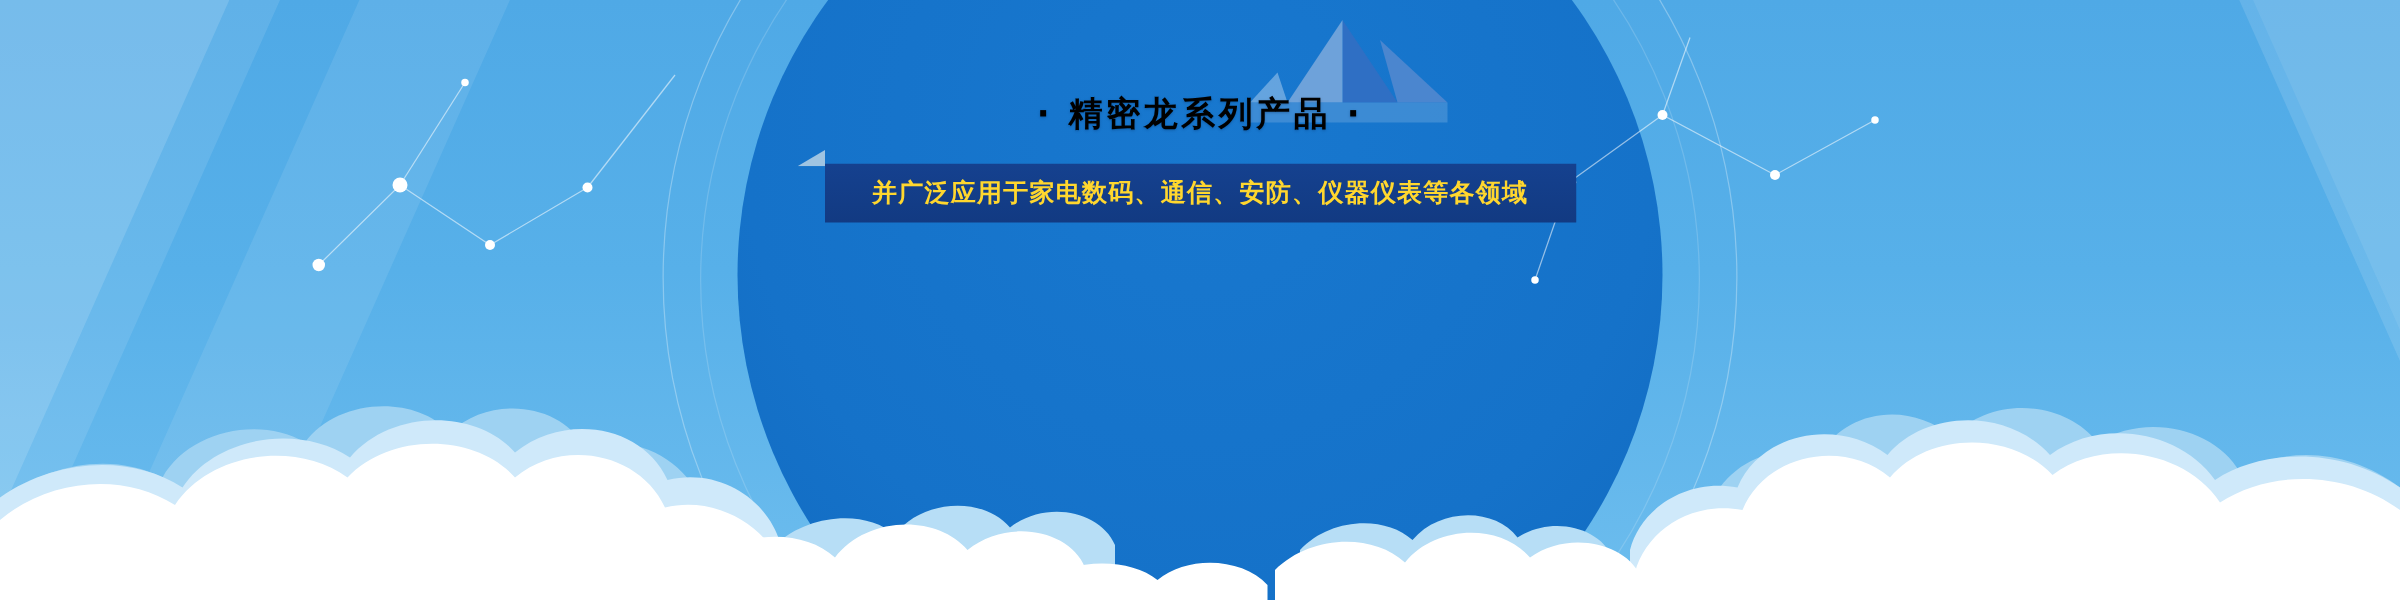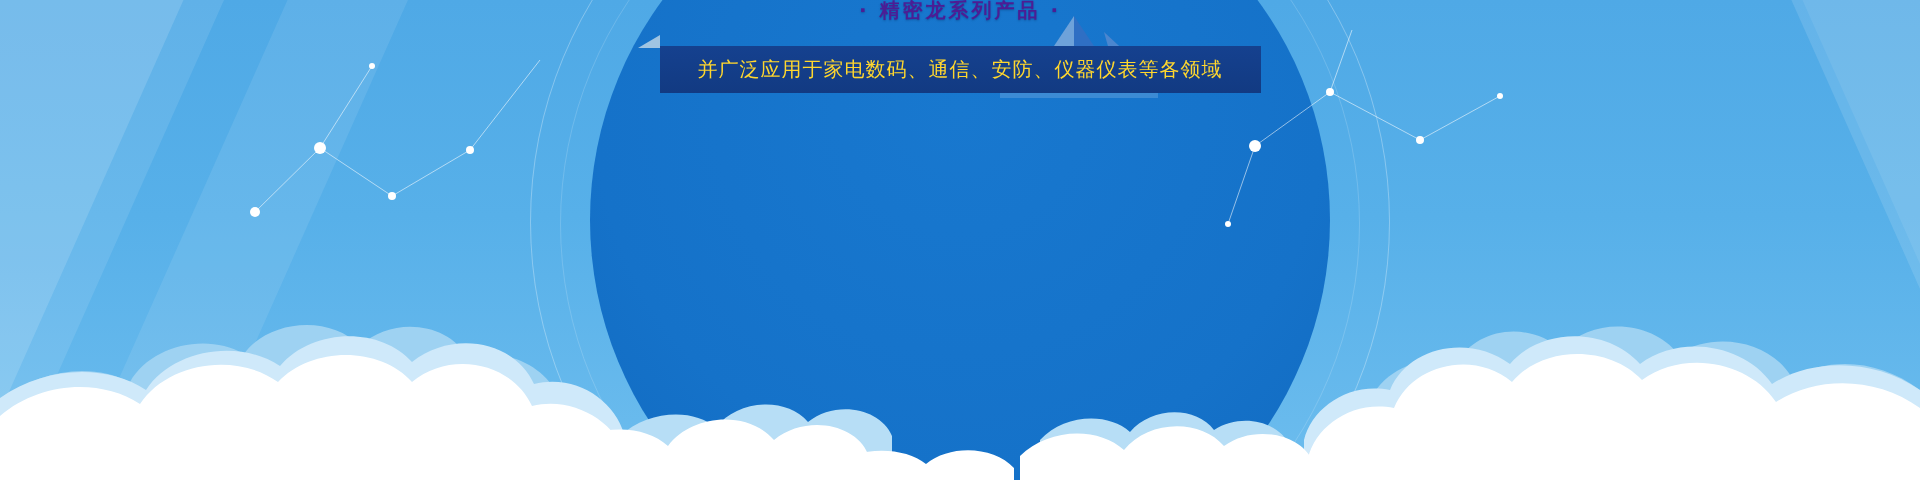--- a/index.html
+++ b/index.html
@@ -70,23 +70,24 @@
   .cloud-front{position:absolute; left:0; right:0; bottom:0; height:160px;}
 
   
   .content{
     position:absolute;
     left:0; right:0; top:0;
     text-align:center;
   }
 
   .kicker{
-    font-size:20px;
+    margin-top:78px;
+    font-size:27px;
     font-weight:bold;
-    color:#4c1d95;
+    color:#000000;
     letter-spacing:3px;
     line-height:1;
     text-shadow:0 1px 2px rgba(0,40,90,0.35);
   }
 
   .headline{
     margin-top:28px;
     font-size:47px;
     font-weight:bold;
     color:#ffffff;
@@ -94,20 +95,21 @@
     line-height:1.1;
     -webkit-text-stroke:7px #1456a8;
     paint-order:stroke fill;
     text-shadow:0 3px 0 rgba(10,60,120,0.35);
   }
 
   .ribbon-wrap{
     margin-top:26px;
     display:inline-block;
     position:relative;
+    font-weight:bold;
   }
   .ribbon{
     position:relative;
     background:linear-gradient(180deg,#15418f 0%,#123a82 100%);
     color:#ffd72e;
     font-size:20px;
     letter-spacing:1px;
     padding:11px 38px 12px;
     line-height:1.2;
     white-space:nowrap;

